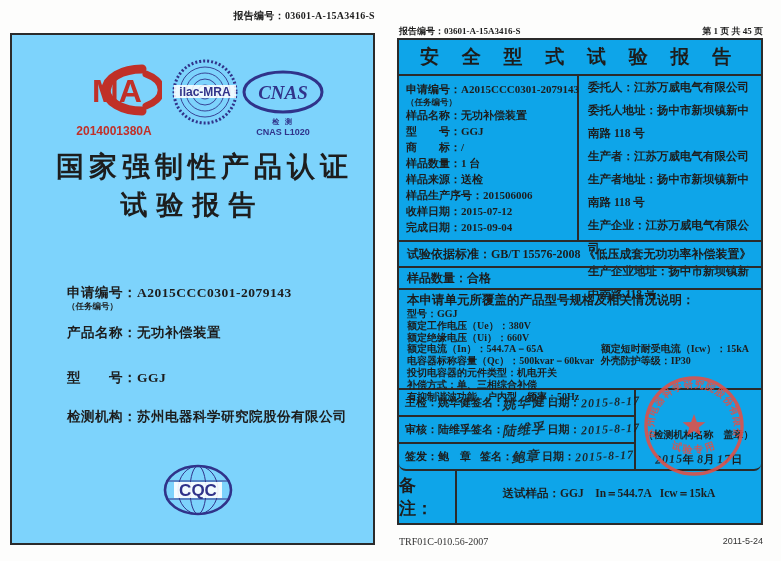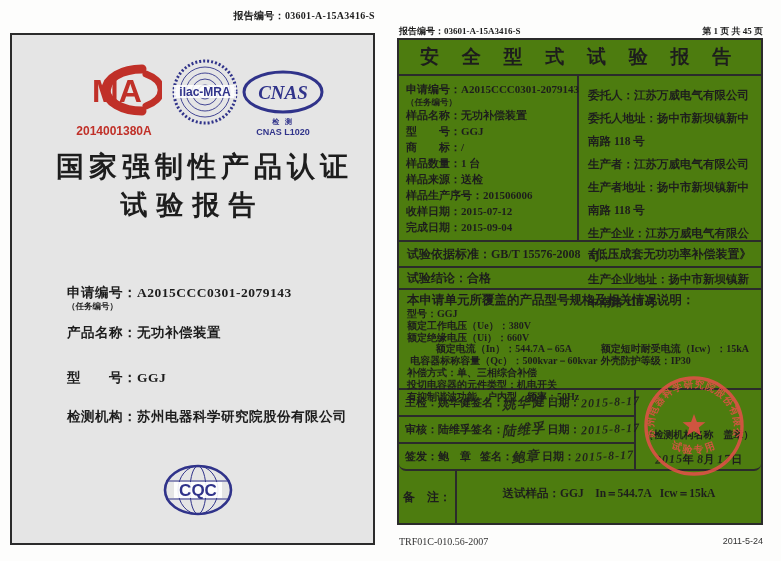--- a/index.html
+++ b/index.html
@@ -10,21 +10,21 @@
     font-family: "Liberation Serif", serif;
     color: #1d1d1d;
     overflow: hidden;
   }
   .hd-small { font-size: 10px; font-weight: bold; letter-spacing: 0.3px; }
 
   
   .lp-report-no { position:absolute; top:9px; right:406px; }
   .left-page {
     position:absolute; left:10px; top:33px; width:365px; height:512px;
-    border:2px solid #2b2b2b; background:#e5e5e5;
+    border:2px solid #2b2b2b; background:#7dd3fc;
   }
   .lp-logos { position:absolute; left:0; top:22px; width:100%; height:110px; }
   .cma-wrap { position:absolute; left:52px; top:4px; width:100px; text-align:center; }
   .cma-number { color:#c03028; font-weight:bold; font-size:12px; font-family:"Liberation Sans",sans-serif; margin-top:1px; }
   .ilac-wrap { position:absolute; left:158px; top:0px; }
   .cnas-wrap { position:absolute; left:228px; top:12px; width:86px; text-align:center; color:#30338a; }
   .cnas-tag { font-size:7px; font-weight:bold; letter-spacing:2px; margin-top:-2px; }
   .cnas-code { font-size:9px; font-weight:bold; font-family:"Liberation Sans",sans-serif; }
   .lp-title1 { position:absolute; left:0; top:113px; width:100%; text-align:center;
     font-size:28px; font-weight:600; letter-spacing:5px;padding-left:24px; }
@@ -34,57 +34,57 @@
     font-size:9.5px; font-weight:bold; }
   .lp-field { position:absolute; left:55px; font-size:13.5px; font-weight:bold; letter-spacing:0.5px; }
   .lp-note { position:absolute; left:55px; font-size:8.5px; font-weight:bold; }
   .cqc-wrap { position:absolute; left:150px; top:428px; }
 
   
   .rp-head-left { position:absolute; left:399px; top:25px; font-size:9px; font-weight:bold; }
   .rp-head-right { position:absolute; right:18px; top:25px; font-size:9px; font-weight:bold; }
   .right-page {
     position:absolute; left:397px; top:38px; width:366px; height:487px;
-    border:2px solid #2b2b2b; background:#4d7c0f;
+    border:2px solid #2b2b2b; background:#0ea5e9;
     display:flex; flex-direction:column;
   }
   .rp-title { flex:none; height:36px; border-bottom:2px solid #2b2b2b;
     text-align:center; line-height:34px; font-size:19px; font-weight:bold; letter-spacing:9px; }
   .rp-info { flex:none; height:166px; border-bottom:2px solid #2b2b2b; display:flex; }
   .rp-info-left { width:180px; border-right:2px solid #2b2b2b; padding:5px 4px 0 7px;
     font-size:11px; font-weight:bold; }
   .rp-info-left .ln { line-height:16px; white-space:nowrap; }
   .rp-info-left .ln.small { font-size:8.5px; line-height:10px; }
-  .rp-info-right { flex:1; padding:8px 6px 0 9px; font-size:11.5px; font-weight:bold; }
+  .rp-info-right { flex:1; padding:0 6px 0 9px; font-size:11.5px; font-weight:bold; }
   .rp-info-right .ln { line-height:23px; }
   .rp-standard { flex:none; height:26px; border-bottom:2px solid #2b2b2b;
     line-height:24px; padding-left:8px; font-size:12px; font-weight:bold; }
   .rp-conclusion { flex:none; height:22px; border-bottom:2px solid #2b2b2b;
     line-height:20px; padding-left:8px; font-size:12px; font-weight:bold; }
   .rp-coverage { flex:none; height:100px; border-bottom:2px solid #2b2b2b; padding:3px 8px 0 8px; }
   .rp-coverage .cov-title { font-size:12.5px; font-weight:bold; line-height:15px; }
   .rp-coverage .cov-ln { font-size:10px; font-weight:bold; line-height:11.8px; white-space:nowrap; }
-  .cov-pair { display:flex;text-align:center; }
+  .cov-pair { display:flex; }
   .cov-pair .l { width:56%; }
   .rp-sign { flex:none; height:81px; border-bottom:2px solid #2b2b2b; display:flex;border-radius:7px; }
   .sig-rows { width:237px; border-right:2px solid #2b2b2b; display:flex; flex-direction:column; }
   .sig-row { flex:1; display:flex; align-items:center; padding-left:6px; font-size:11px; font-weight:bold; white-space:nowrap; }
   .sig-row + .sig-row { border-top:2px solid #2b2b2b; }
   .sig-role { width:86px; }
   .hand { font-style:italic; display:inline-block; transform:rotate(-5deg);
     font-size:13.5px; font-weight:bold; letter-spacing:1px; opacity:0.9; }
   .sig-hand { margin:0 2px 0 -2px; }
   .date-hand { font-size:12px; transform:rotate(-3deg); }
   .stamp-cell { flex:1; position:relative; text-align:center; font-size:10px; font-weight:bold; }
   .stamp-note { position:absolute; left:0; right:0; top:38px; letter-spacing:0px; }
   .stamp-date { position:absolute; left:0; right:0; top:62px; font-size:11px; }
   .stamp-svg { position:absolute; left:243px; top:334px; pointer-events:none; }
   .rp-remark { flex:1; display:flex; }
   .remark-label { width:58px; border-right:2px solid #2b2b2b; display:flex;
-    align-items:center; justify-content:center; font-size:12px; font-weight:bold; }
+    align-items:center; justify-content:center; font-size:17px; font-weight:bold; }
   .remark-body { flex:1; padding-top:15px; text-align:center; font-size:11.5px;
     font-weight:bold; white-space:pre;border-radius:15px; }
   .rp-footer-left { position:absolute; left:399px; top:536px; font-size:10px;
     font-family:Liberation Serif, serif; color:#333; }
   .rp-footer-right { position:absolute; right:18px; top:536px; font-size:9px;
     font-family:"Liberation Sans",sans-serif; color:#333; }
 </style>
 </head>
 <body>
 
@@ -185,37 +185,37 @@
       <div class="ln">委托人：江苏万威电气有限公司</div>
       <div class="ln">委托人地址：扬中市新坝镇新中南路 118 号</div>
       <div class="ln">生产者：江苏万威电气有限公司</div>
       <div class="ln">生产者地址：扬中市新坝镇新中南路 118 号</div>
       <div class="ln">生产企业：江苏万威电气有限公司</div>
       <div class="ln">生产企业地址：扬中市新坝镇新中南路 118 号</div>
     </div>
   </div>
 
   <div class="rp-standard">试验依据标准：GB/T 15576-2008 《低压成套无功功率补偿装置》</div>
-  <div class="rp-conclusion">试验结论：合格</div>
+  <div class="rp-conclusion">样品数量：合格</div>
 
   <div class="rp-coverage">
     <div class="cov-title">本申请单元所覆盖的产品型号规格及相关情况说明：</div>
     <div class="cov-ln">型号：GGJ</div>
     <div class="cov-ln">额定工作电压（Ue）：380V</div>
     <div class="cov-ln">额定绝缘电压（Ui）：660V</div>
     <div class="cov-ln cov-pair">
       <span class="l">额定电流（In）：544.7A－65A</span>
       <span>额定短时耐受电流（Icw）：15kA</span>
     </div>
     <div class="cov-ln cov-pair">
       <span class="l">电容器标称容量（Qc）：500kvar－60kvar</span>
       <span>外壳防护等级：IP30</span>
     </div>
+    <div class="cov-ln">投切电容器的元件类型：机电开关</div>
     <div class="cov-ln">补偿方式：单、三相综合补偿</div>
-    <div class="cov-ln">投切电容器的元件类型：机电开关</div>
     <div class="cov-ln">有抑制谐波功能　户内型　频率：50Hz</div>
   </div>
 
   <div class="rp-sign">
     <div class="sig-rows">
       <div class="sig-row">
         <span class="sig-role">主检：姚华健</span>
         <span>签名：</span>
         <span class="hand sig-hand">姚华健</span>
         <span>日期：</span>

